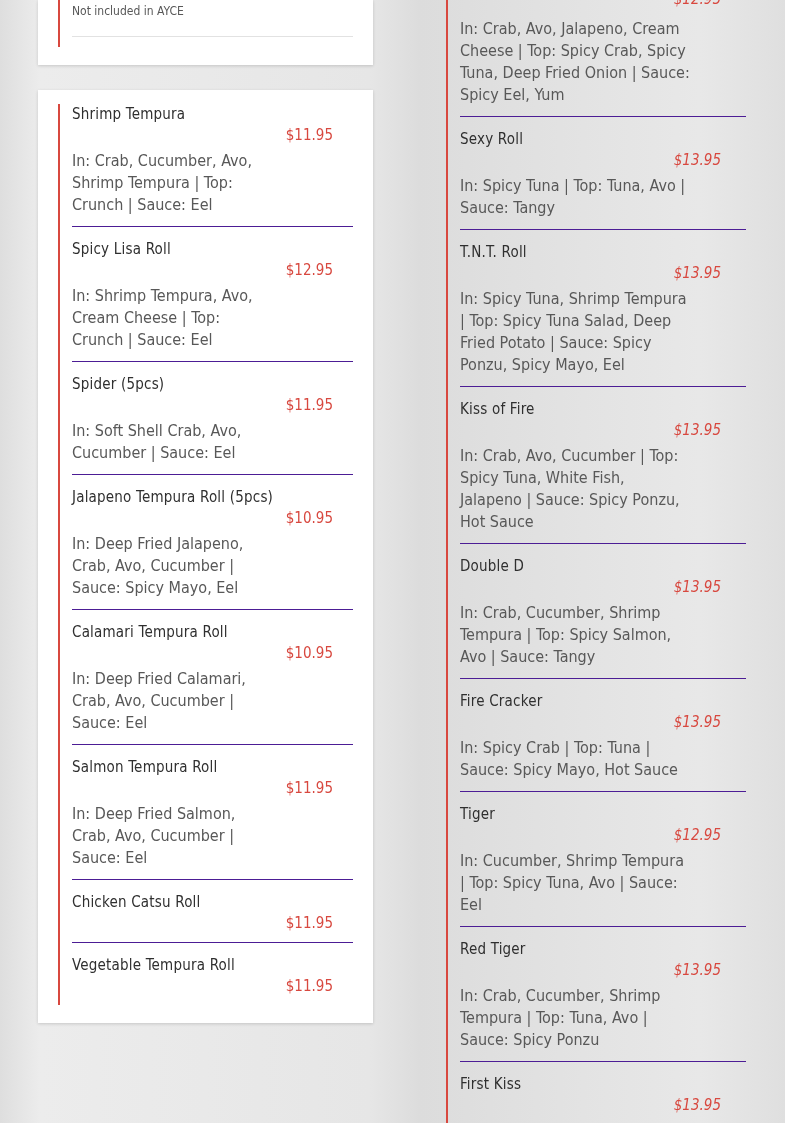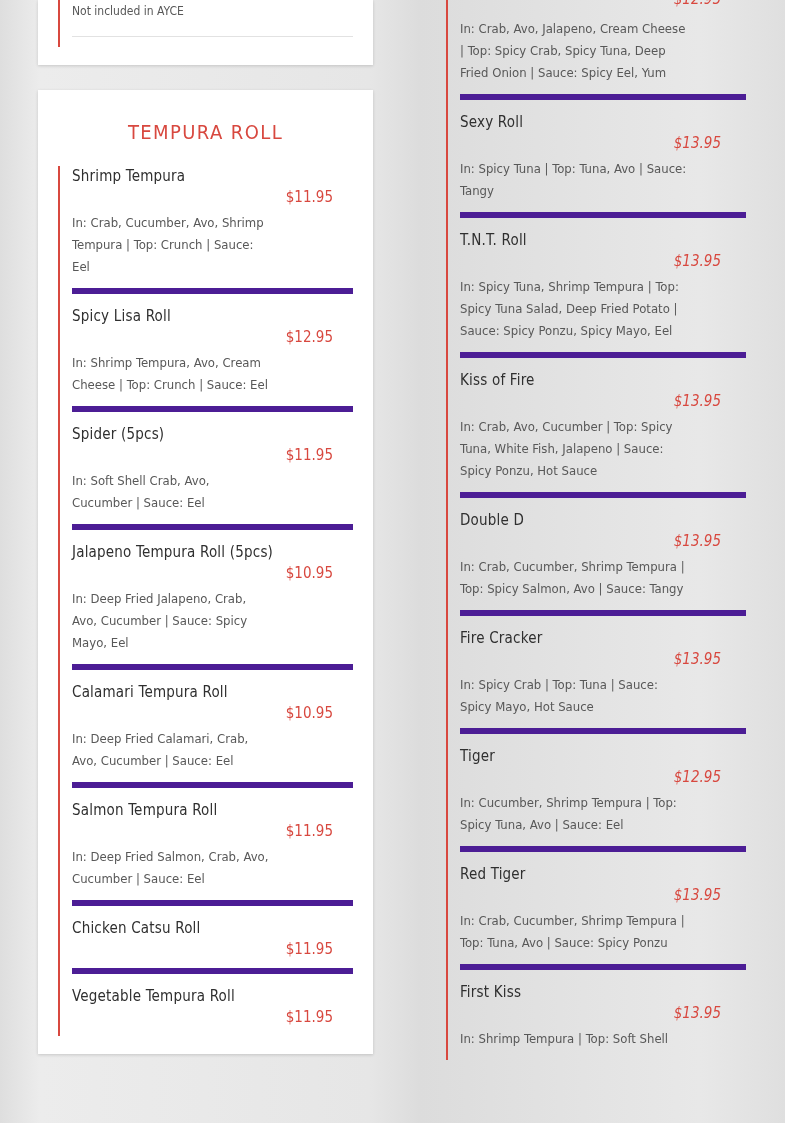--- a/index.html
+++ b/index.html
@@ -64,21 +64,21 @@
 
   .items {
     border-left: 2px solid #d8483f;
     padding-left: 12px;
   }
 
   .item {
     padding: 0 0 10px 0;
   }
   .item + .item {
-    border-top: 6px solid #4c1d95;
+    border-top: 1px solid #4c1d95;
     padding-top: 12px;
   }
   .item-head {
     position: relative;
     min-height: 22px;
   }
   .item-name {
     font-size: 15px;
     color: #2f2f2f;
     font-family: "DejaVu Sans Condensed", "Liberation Sans Narrow", "Liberation Sans", sans-serif;
@@ -88,21 +88,21 @@
   .item-price {
     color: #d8483f;
     font-size: 15px;
     font-family: "DejaVu Sans Condensed", "Liberation Sans Narrow", "Liberation Sans", sans-serif;
     text-align: right;
     display: block;
     margin-top: 2px;
     padding-right: 20px;
   }
   .item-desc {
-    font-size: 13px;
+    font-size: 16px;
     line-height: 22px;
     color: #585858;
     margin-top: 6px;
     font-family: "DejaVu Sans Condensed", "Liberation Sans Narrow", "Liberation Sans", sans-serif;
     max-width: 200px;
   }
   .item-note {
     font-size: 12px;
     line-height: 22px;
     color: #585858;
@@ -149,21 +149,20 @@
     <div class="card card-clipped">
       <div class="items">
         <div class="item">
           <div class="item-note">Not included in AYCE</div>
           <div class="divider"></div>
         </div>
       </div>
     </div>
 
     <div class="card">
-      <div class="card-title">TEMPURA ROLL</div>
 
       <div class="items">
 
         <div class="item">
           <div class="item-head">
             <div class="item-name">Shrimp Tempura</div>
             <div class="item-price">$11.95</div>
           </div>
           <div class="item-desc">In: Crab, Cucumber, Avo, Shrimp Tempura | Top: Crunch | Sauce: Eel</div>
         </div>

